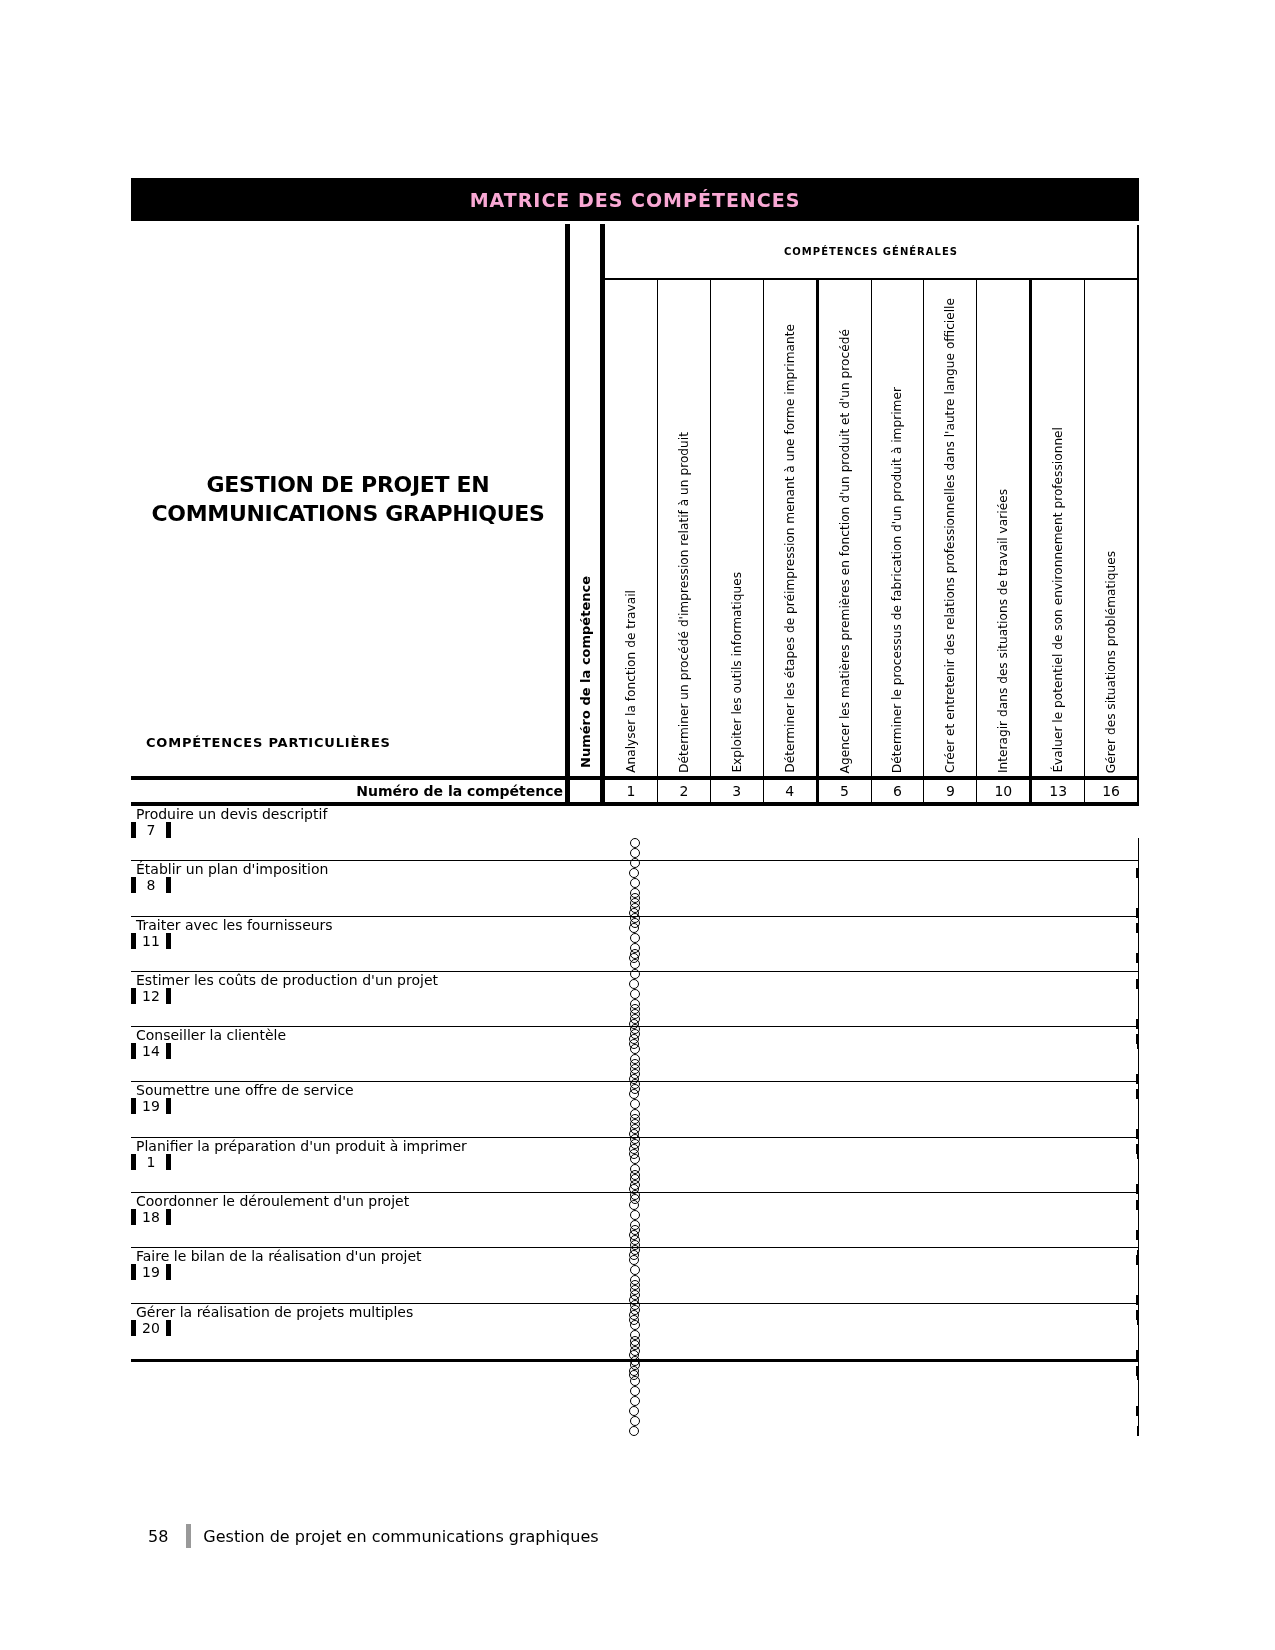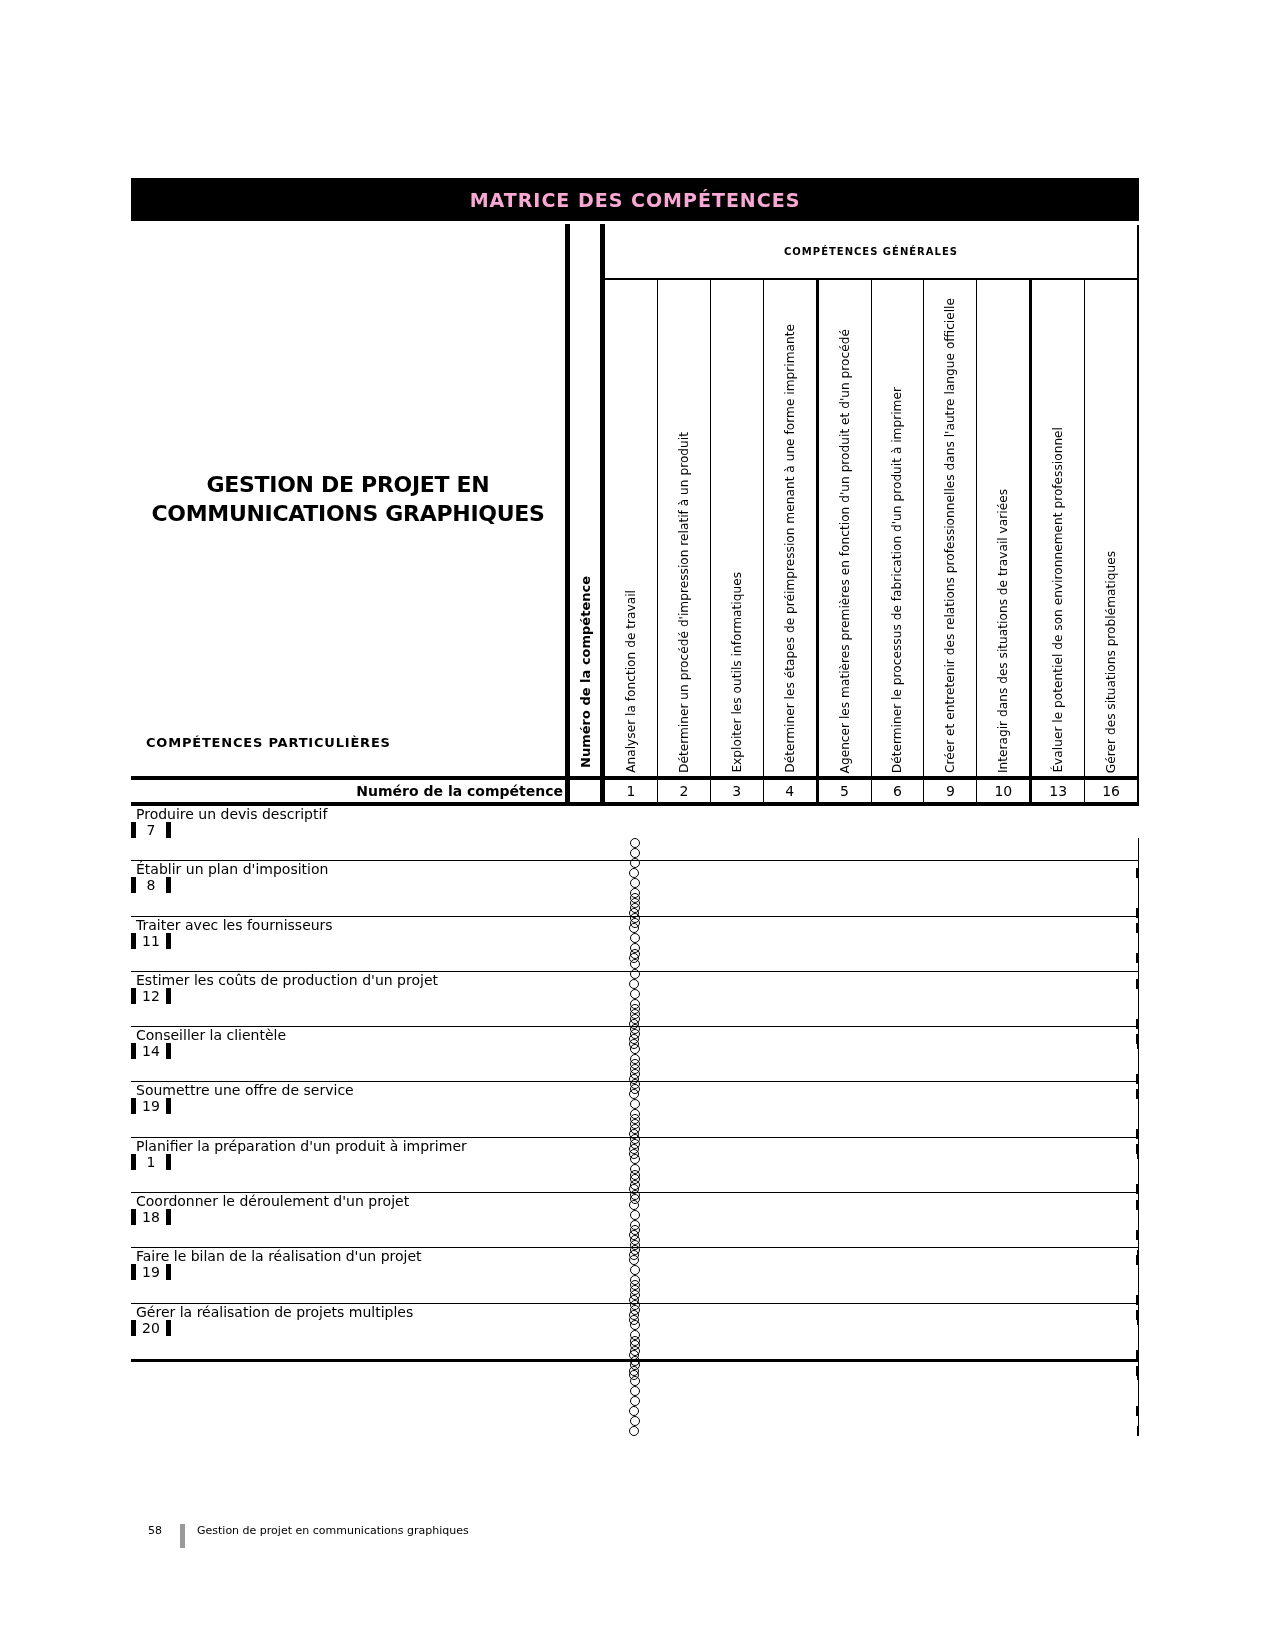--- a/index.html
+++ b/index.html
@@ -25,21 +25,21 @@
   .num-row .cc:last-child { border-right: 2px solid #000; }
   .rows { position: absolute; left: 0; top: 581px; width: 1008px; border-bottom: 3px solid #000; }
   .row { display: flex; height: 55.3px; border-bottom: 1px solid #000; box-sizing: border-box; flex-direction: column; }
   .row:last-child { border-bottom: none; }
   .row .label-cell { width: 434px; font-size: 14px; padding-left: 5px; display: flex; align-items: center; box-sizing: border-box; }
   .row .nc { width: 30px; border-left: 5px solid #000; border-right: 5px solid #000; box-sizing: content-box; font-size: 14px; display: flex; align-items: center; justify-content: center; }
   .row .cc { flex: 1 1 0; border-right: 1px solid #000; display: flex; align-items: center; justify-content: center; }
   .row .cc.thick { border-right: 3px solid #000; }
   .row .cc:last-child { border-right: 2px solid #000; }
   .mark { width: 8px; height: 8px; border: 1.6px solid #000; border-radius: 50%; }
-  .footer { position: absolute; left: 148px; top: 1524px; display: flex; font-size: 11px; }
+  .footer { position: absolute; left: 148px; top: 1524px; display: flex; align-items: center; font-size: 16px; }
   .footer .bar { width: 5px; height: 24px; background: #999; margin: 0 12px 0 18px; }
 </style>
 </head>
 <body>
 
 <div class="title-bar">MATRICE DES COMPÉTENCES</div>
 
 <div class="matrix">
   <div class="left-panel">
     <div class="prog-title">

